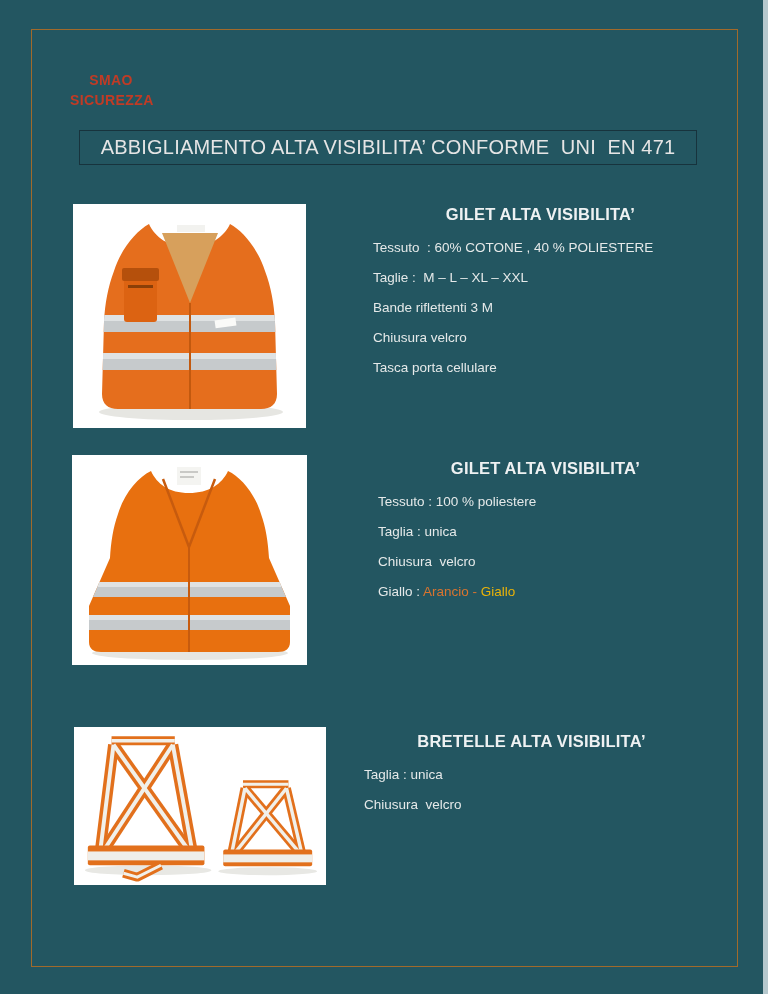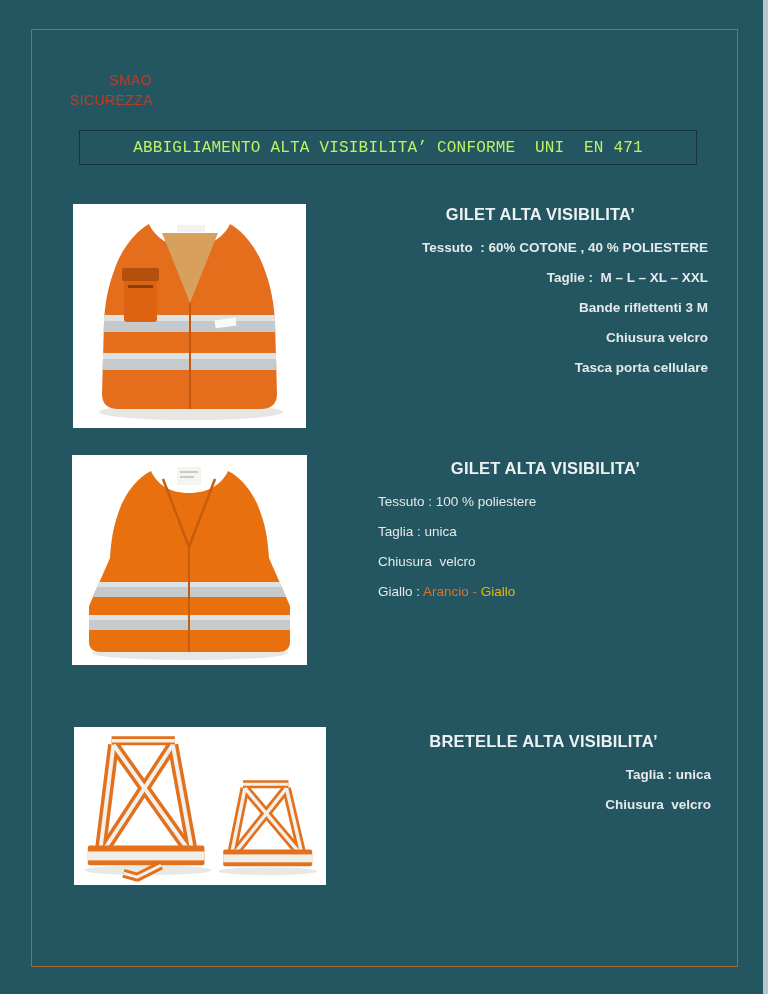--- a/index.html
+++ b/index.html
@@ -5,52 +5,52 @@
   html,body { margin:0; padding:0; background:#235661; }
   .page {
     position:relative; width:768px; height:994px; overflow:hidden;
     background:#235661;
     font-family:"Liberation Sans", sans-serif;
   }
   .edge-stripe { position:absolute; right:0; top:0; width:5px; height:994px; background:#B6C8CD; }
   .page-border { position:absolute; left:31px; top:29px; width:705px; height:936px; border:1px solid #A16A2B; }
 
   .logo {
-    position:absolute; left:70px; top:70px; width:82px; text-align:right;
-    color:#C13B25; font-weight:400; font-size:14px; line-height:20px; letter-spacing:0.4px;
+    position:absolute; left:70px; top:70px; width:82px; text-align:center;
+    color:#C13B25; font-weight:700; font-size:14px; line-height:20px; letter-spacing:0.4px;
   }
 
   .title-box {
     position:absolute; left:79px; top:130px; width:616px; height:33px;
     border:1px solid #17333D; display:flex; align-items:center; justify-content:center;
   }
   .title-box span {
-    color:#bef264; font-size:16px; letter-spacing:0.2px; white-space:pre;font-family:Liberation Mono, monospace;
+    color:#e5e5e5; font-size:20px; letter-spacing:0.2px; white-space:pre;
   }
 
   .product-image { position:absolute; margin:0; background:#FFFFFF; }
   .product-image svg { display:block; width:100%; height:100%; }
 
   .product-info { position:absolute; width:335px; }
   .product-info h2 {
     margin:0; color:#EEF1F2; font-size:16.5px; line-height:22px;
     font-weight:700; letter-spacing:0.2px; white-space:pre;text-align:center;
   }
   .product-info ul { margin:8px 0 0 0; padding:0; list-style:none; }
   .product-info li {
     color:#E5E9E9; font-size:13.5px; line-height:30px; white-space:pre;
   }
-  .bold-specs li { font-weight:700;text-align:right; }
+  .bold-specs li { font-weight:400; }
 
   #row1-img { left:73px;  top:204px; width:233px; height:224px; }
   #row1-info{ left:373px; top:203px; }
   #row2-img { left:72px;  top:455px; width:235px; height:210px; }
   #row2-info{ left:378px; top:457px; }
   #row3-img { left:74px;  top:727px; width:252px; height:158px; }
-  #row3-info{ left:376px; top:730px; }
+  #row3-info{ left:364px; top:730px; }
 
   .arancio { color:#D9742F;text-align:right; }
   .giallo  { color:#eab308; }
   .sep-orange { color:#D9742F; }
 </style>
 </head>
 <body>
 
 <div class="page">
   <div class="edge-stripe"></div>

